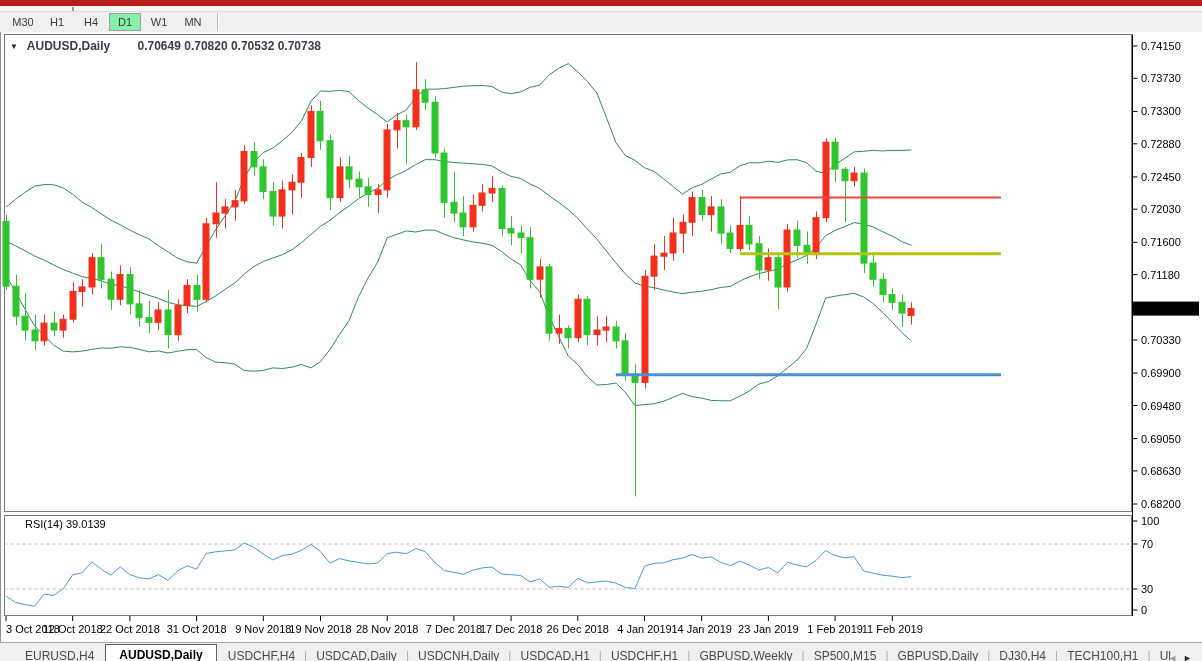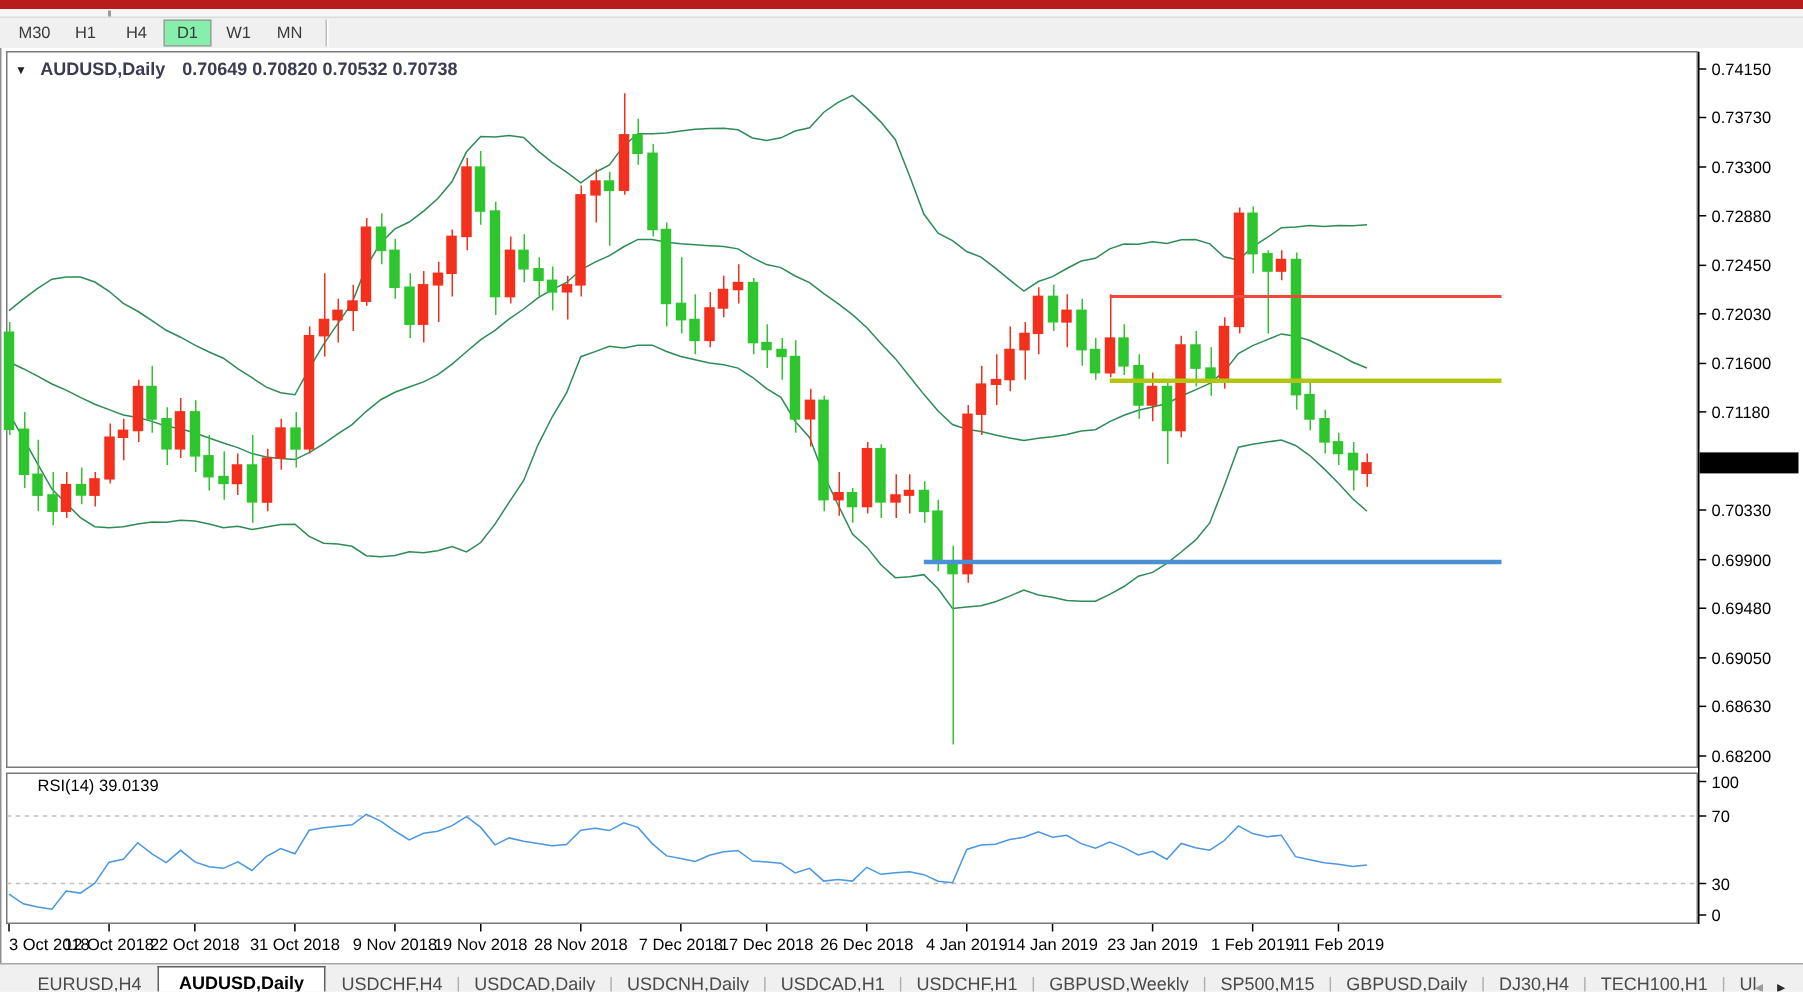--- a/index.html
+++ b/index.html
@@ -14,21 +14,21 @@
   .tf-row{position:absolute;top:6px;left:6px;height:20px;display:flex;align-items:center}
   .tf-btn{min-width:22px;text-align:center;font-size:11px;color:#3a3a3a;padding:2px 4px;margin:0 1px;
           border:1px solid transparent;cursor:default}
   .tf-btn.active{background:#86efac;border:1px solid #9f9f9f}
   .toolbar-sep{width:0;height:18px;border-left:1px solid #bdbdbd;border-right:1px solid #ffffff;margin:0 7px}
 
   
   .chart-area{position:relative;width:1202px;height:610px;background:#ffffff;border-left:1px solid #8f8f8f}
   .chart-title{position:absolute;top:7px;left:9px;font-size:12px;font-weight:bold;color:#3b3b52;white-space:nowrap}
   .chart-title .tri{font-size:8px;margin-right:6px;color:#222;vertical-align:1px}
-  .chart-title .num{margin-left:8px}
+  .chart-title .num{margin-left:24px}
   .rsi-title{position:absolute;top:486px;left:24px;font-size:11px;color:#000;white-space:nowrap}
   svg text{font-family:"Liberation Sans",sans-serif;font-size:11px;fill:#000}
 
   
   .tabbar{position:relative;height:24px;background:#f0f0f0;border-top:1px solid #a8a8a8;
           display:flex;align-items:flex-end;padding-left:16px;overflow:hidden}
   .tab{font-size:12px;color:#4a4a4a;padding:4px 9px 4px;white-space:nowrap;cursor:default}
   .tab.active{background:#ffffff;border:1px solid #5f5f5f;border-bottom:none;font-weight:bold;color:#000;
               padding:3px 13px 5px;margin:0 2px}
   .tab-sep{color:#b0b0b0;font-size:12px;padding:4px 0}

